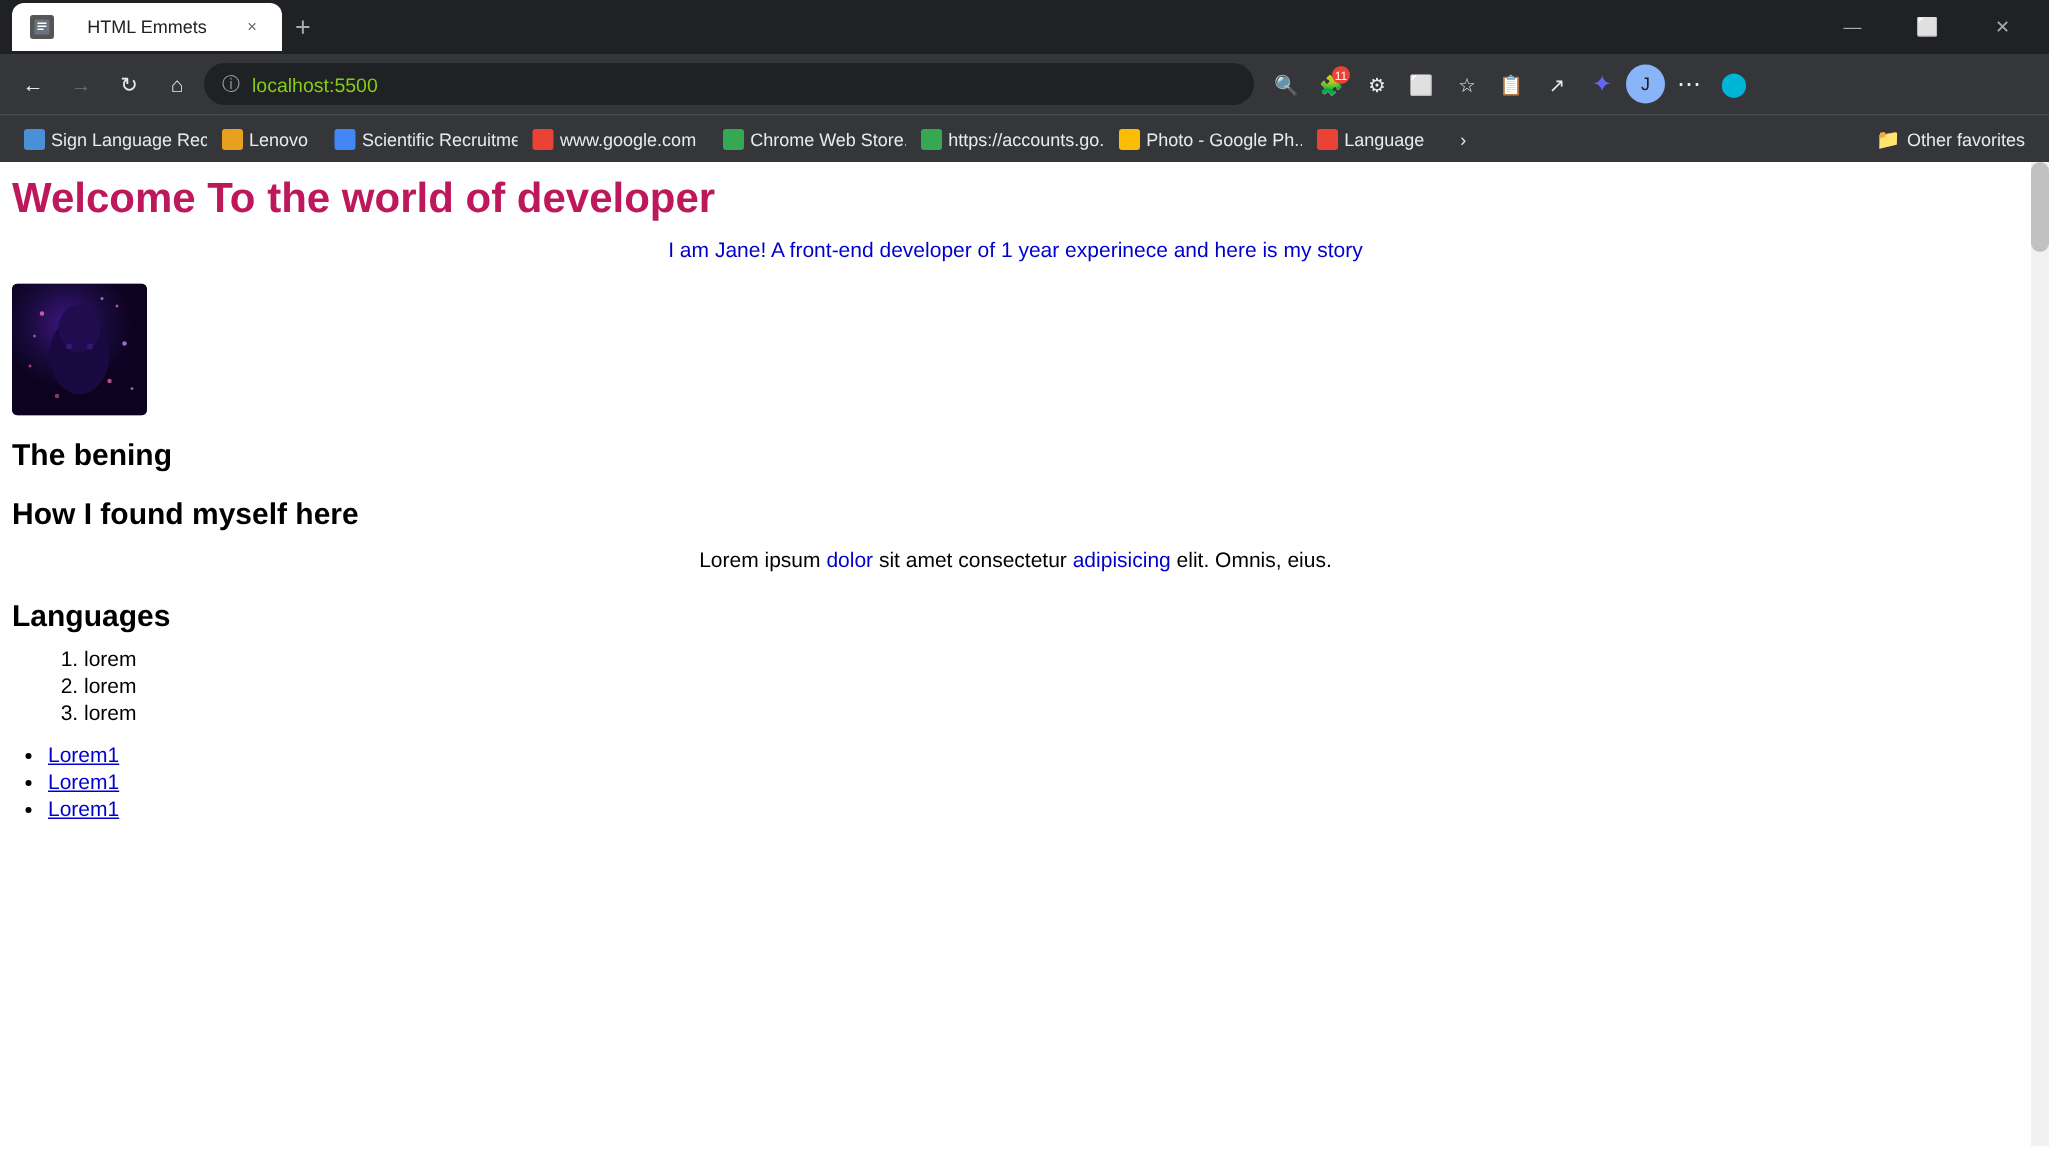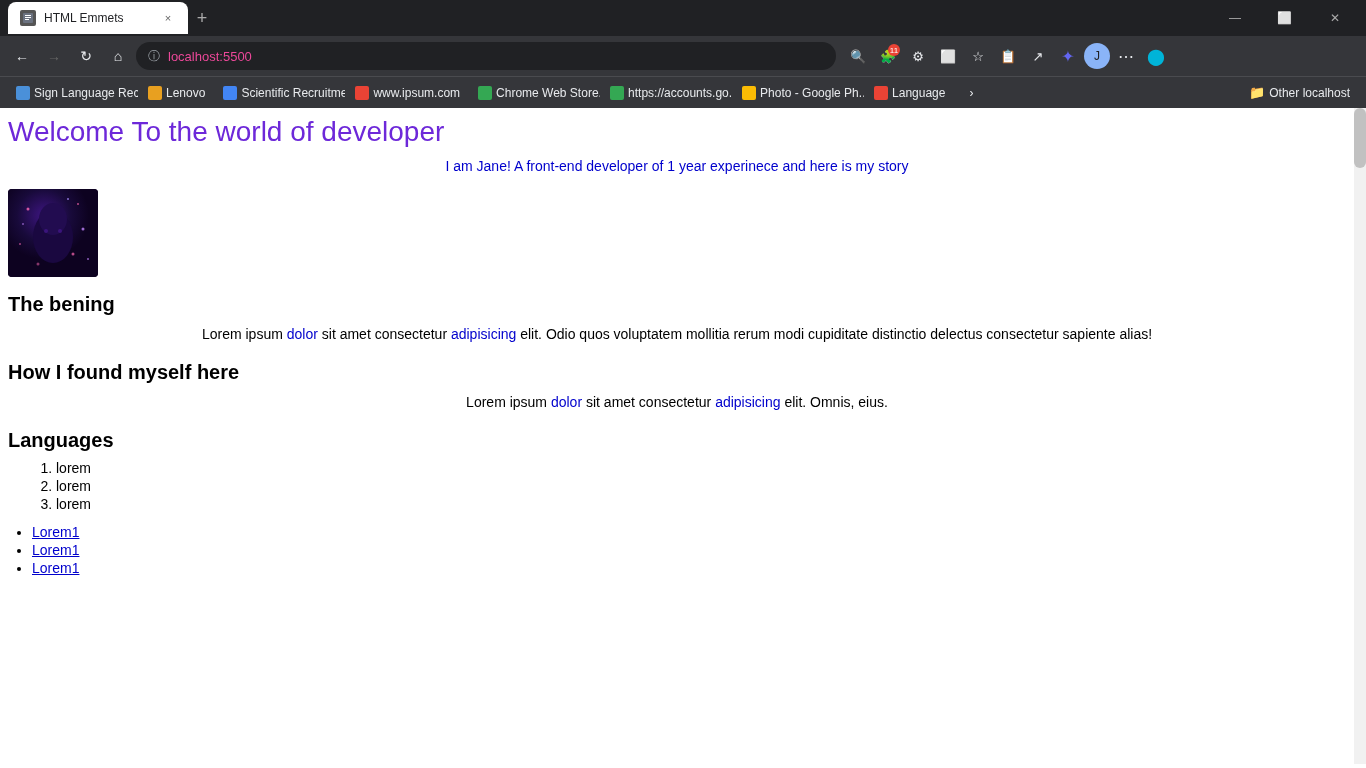--- a/index.html
+++ b/index.html
@@ -18,20 +18,21 @@
       align-items: center;
       height: 36px;
       background: #202124;
       padding: 0 8px;
     }
     .tab-bar {
       display: flex;
       align-items: center;
       flex: 1;
       gap: 0;
+      text-align: center;
     }
     .tab {
       display: flex;
       align-items: center;
       height: 32px;
       background: #fff;
       border-radius: 8px 8px 0 0;
       padding: 0 12px;
       gap: 8px;
       min-width: 180px;
@@ -107,21 +108,21 @@
       border-radius: 14px;
       display: flex;
       align-items: center;
       padding: 0 12px;
       gap: 8px;
       max-width: 700px;
     }
     .address-bar .lock-icon { color: #9aa0a6; font-size: 12px; }
     .address-text {
       font-size: 13px;
-      color: #ec4899;
+      color: #84cc16;
       text-align: center;
     }
     .nav-icons {
       display: flex; align-items: center; gap: 2px; margin-left: 4px;
     }
     .nav-icon-btn {
       width: 28px; height: 28px;
       display: flex; align-items: center; justify-content: center;
       border-radius: 50%;
       color: #e8eaed;
@@ -215,22 +216,22 @@
     
     .page-content {
       background: #fff;
       padding: 8px 8px 8px 8px;
       height: 100%;
       overflow-y: auto;
       margin-right: 12px;
     }
     .page-content h1 {
       font-size: 28px;
-      font-weight: normal;
-      color: #6d28d9;
+      font-weight: bold;
+      color: #be185d;
       margin-bottom: 8px;
     }
     .page-content .intro {
       font-size: 14px;
       color: #0000cc;
       margin-bottom: 12px;
     }
     .profile-image {
       width: 90px;
       height: 88px;
@@ -355,42 +356,42 @@
     <div class="bookmark-item">
       <div class="bookmark-favicon" style="background:#e8a020;width:14px;height:14px;border-radius:2px;display:inline-block;"></div>
       <span>Lenovo</span>
     </div>
     <div class="bookmark-item">
       <div class="bookmark-favicon" style="background:#4285f4;width:14px;height:14px;border-radius:2px;display:inline-block;"></div>
       <span>Scientific Recruitme...</span>
     </div>
     <div class="bookmark-item">
       <div class="bookmark-favicon" style="background:#ea4335;width:14px;height:14px;border-radius:2px;display:inline-block;"></div>
-      <span>www.ipsum.com</span>
+      <span>www.google.com</span>
     </div>
     <div class="bookmark-item">
       <div class="bookmark-favicon" style="background:#34a853;width:14px;height:14px;border-radius:2px;display:inline-block;"></div>
       <span>Chrome Web Store...</span>
     </div>
     <div class="bookmark-item">
       <div class="bookmark-favicon" style="background:#34a853;width:14px;height:14px;border-radius:2px;display:inline-block;"></div>
       <span>https://accounts.go...</span>
     </div>
     <div class="bookmark-item">
       <div class="bookmark-favicon" style="background:#fbbc04;width:14px;height:14px;border-radius:2px;display:inline-block;"></div>
       <span>Photo - Google Ph...</span>
     </div>
     <div class="bookmark-item">
       <div class="bookmark-favicon" style="background:#ea4335;width:14px;height:14px;border-radius:2px;display:inline-block;"></div>
       <span>Language</span>
     </div>
     <div class="nav-btn" style="color:#e8eaed; font-size:12px; margin-left:2px;">›</div>
     <div class="bookmarks-more">
       <span style="font-size:13px;">📁</span>
-      <span>Other localhost</span>
+      <span>Other favorites</span>
     </div>
   </div>
 
   <div class="browser-content">
     <div class="page-content">
 
       <h1>Welcome To the world of developer</h1>
 
       <p class="intro">I am Jane! A front-end developer of 1 year experinece and here is my story</p>
 
@@ -420,21 +421,20 @@
             <circle cx="15" cy="35" r="1" fill="#c084fc" opacity="0.6"></circle>
             <circle cx="65" cy="65" r="1.5" fill="#ff69b4" opacity="0.7"></circle>
 
             <circle cx="38" cy="42" r="2" fill="#3d1580" opacity="0.9"></circle>
             <circle cx="52" cy="42" r="2" fill="#3d1580" opacity="0.9"></circle>
           </svg>
         </div>
       </div>
 
       <h2>The bening</h2>
-      <p>Lorem ipsum <span class="link-word">dolor</span> sit amet consectetur <span class="link-word">adipisicing</span> elit. Odio quos voluptatem mollitia rerum modi cupiditate distinctio delectus consectetur sapiente alias!</p>
 
       <h2>How I found myself here</h2>
       <p>Lorem ipsum <span class="link-word">dolor</span> sit amet consectetur <span class="link-word">adipisicing</span> elit. Omnis, eius.</p>
 
       <h2>Languages</h2>
       <ol>
         <li>lorem</li>
         <li>lorem</li>
         <li>lorem</li>
       </ol>

